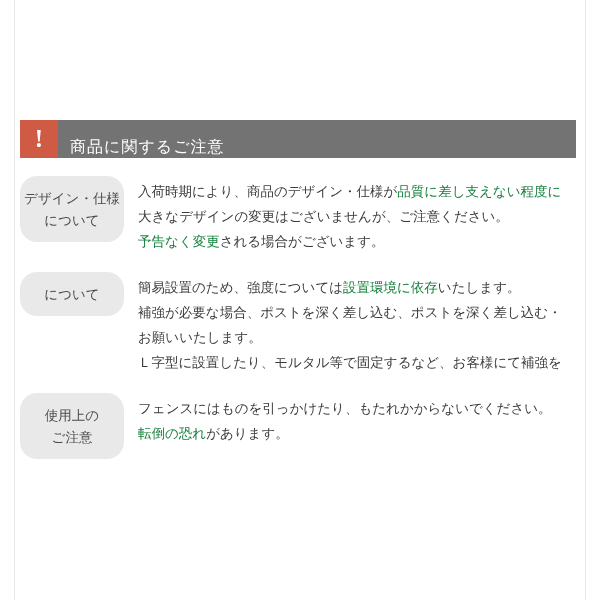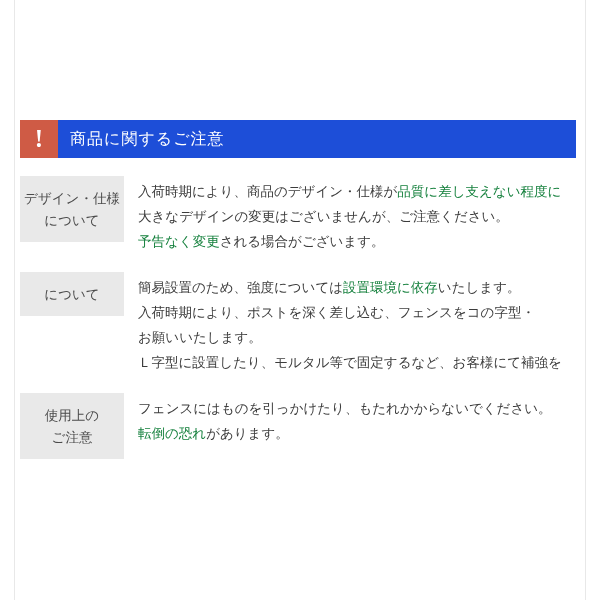--- a/index.html
+++ b/index.html
@@ -66,23 +66,23 @@
     height: 38px;
     color: #ffffff;
     font-size: 25px;
     font-weight: bold;
     line-height: 38px;
     text-align: center;
     font-family: "Liberation Serif", serif;
   }
   .header-title-wrap {
     flex: 1 1 auto;
-    background: #1d4ed8;
+    background: #737373;
     display: flex;
-    align-items: center;
+    align-items: flex-end;
     padding-left: 12px;
     box-sizing: border-box;
   }
   .header-title {
     color: #ffffff;
     font-size: 16px;
     letter-spacing: 1px;
     font-weight: normal;
     font-family: "DejaVu Sans", sans-serif;
   }
@@ -98,20 +98,21 @@
   .row-label {
     flex: 0 0 104px;
     background: #e9e9e9;
     color: #4b4b4b;
     font-size: 13.5px;
     line-height: 22px;
     text-align: center;
     padding: 11px 4px;
     box-sizing: border-box;
     font-family: "DejaVu Sans", sans-serif;
+    border-radius: 17px;
   }
   .row-label span {
     display: block;
     white-space: nowrap;
   }
   .row-body {
     flex: 1 1 auto;
     padding-left: 14px;
     padding-top: 3px;
     color: #3c3c3c;
@@ -167,21 +168,21 @@
 
       <div class="row">
         <div class="row-label">
           <span>について</span>
         </div>
         <div class="row-body">
           <p>
             <span>簡易設置のため、強度については</span><span class="hl">設置環境に依存</span><span>いたします。</span>
           </p>
           <p>
-            <span>入荷時期により、ポストを深く差し込む、フェンスをコの字型・</span>
+            <span>補強が必要な場合、ポストを深く差し込む、ポストを深く差し込む・</span>
           </p>
           <p>
             <span>お願いいたします。</span>
           </p>
           <p>
             <span>Ｌ字型に設置したり、モルタル等で固定するなど、お客様にて補強を</span>
           </p>
         </div>
       </div>
 

